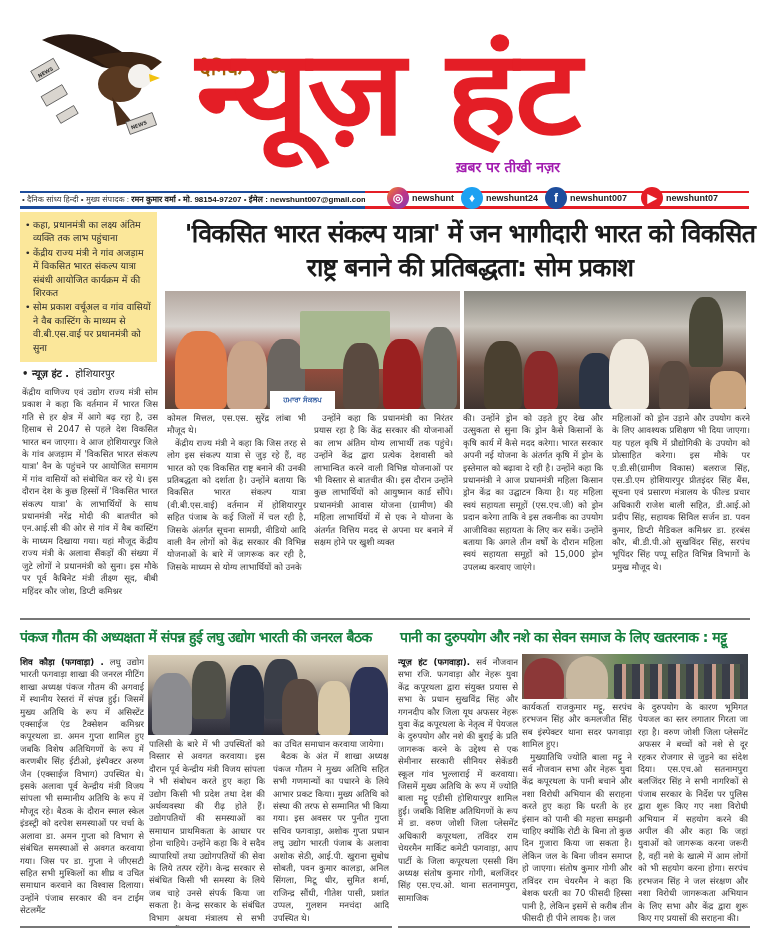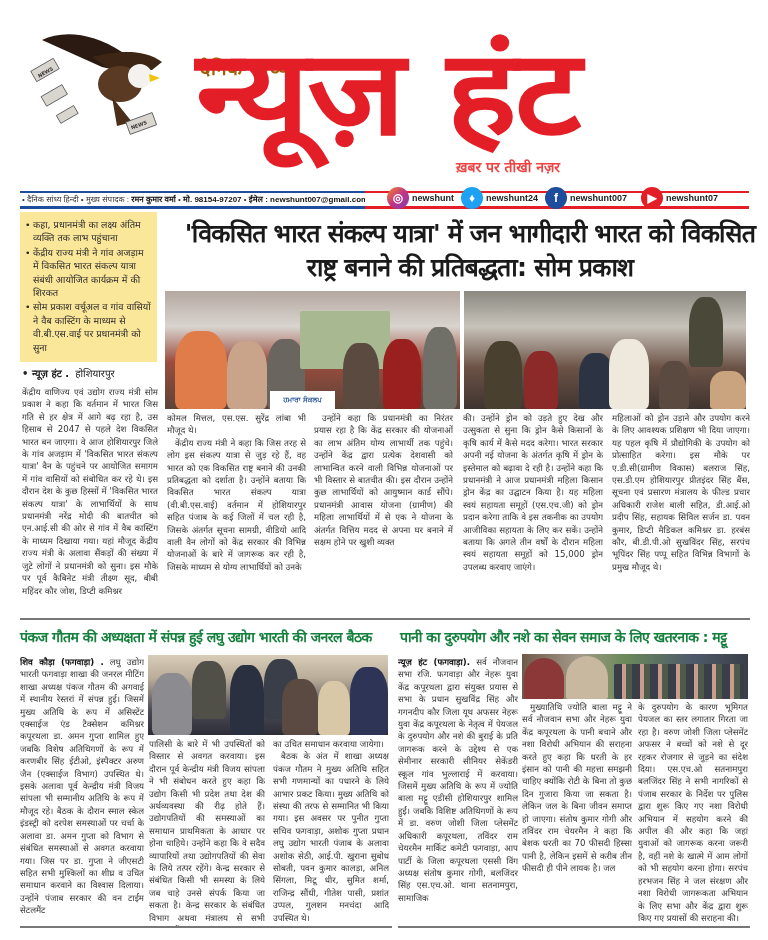--- a/index.html
+++ b/index.html
@@ -4,21 +4,21 @@
 <style>
   * { box-sizing: border-box; margin: 0; padding: 0; }
   html, body { width: 768px; height: 940px; background: #ffffff; overflow: hidden; }
   body { font-family: "DejaVu Sans", sans-serif; color: #2a2a2a; position: relative; }
 
   
   .masthead { position: absolute; left: 0; top: 0; width: 768px; height: 188px; }
   .eagle { position: absolute; left: 22px; top: 22px; width: 150px; height: 120px; }
   .brand-top { position: absolute; left: 200px; top: 30px; font-size: 19px; font-weight: bold; color: #a16207; letter-spacing: 1px; margin-top: 25px; }
   .brand-title { position: absolute; left: 196px; top: 34px; font-family: "DejaVu Sans", sans-serif; font-weight: bold; font-size: 118px; line-height: 1; color: #e41e26; letter-spacing: -2px; transform: scaleX(1.12); transform-origin: left top; }
-  .tagline { position: absolute; left: 456px; top: 157px; font-size: 14px; font-weight: bold; color: #ef4444; }
+  .tagline { position: absolute; left: 456px; top: 157px; font-size: 14px; font-weight: bold; color: #a21caf; }
   .dateline { position: absolute; right: 42px; top: 82px; text-align: right; font-family: "Liberation Sans", sans-serif; font-size: 9px; color: #222; line-height: 12px; }
   .dateline .b { font-weight: bold; font-size: 9.5px; }
 
   
   .infobar { position: absolute; left: 20px; top: 191px; width: 345px; height: 18px; border-top: 2px solid #1d4d9c; border-bottom: 3px solid #1d4d9c; font-family: "Liberation Sans", sans-serif; font-size: 8px; line-height: 13px; color: #333; white-space: nowrap; overflow: hidden; padding-left: 2px; }
   .infobar b { color: #111; }
   .socialbar { position: absolute; left: 365px; top: 191px; width: 384px; height: 18px; border-top: 2px solid #e41e26; border-bottom: 3px solid #e41e26; }
   .social { position: absolute; top: -6px; display: flex; align-items: center; font-family: "Liberation Sans", sans-serif; font-size: 9px; font-weight: bold; color: #222; }
   .social .ic { width: 22px; height: 22px; border-radius: 50%; display: flex; align-items: center; justify-content: center; color: #fff; font-weight: bold; font-size: 12px; margin-right: 3px; }
 
@@ -178,18 +178,19 @@
 <h2 class="sub-headline" style="left:400px;top:627px;">पानी का दुरुपयोग और नशे का सेवन समाज के लिए खतरनाक : मट्टू</h2>
 <div class="col" style="left:398px;top:656px;width:120px;height:272px;">
   <p class="noindent"><b style="color:#111">न्यूज़ हंट (फगवाड़ा).</b> <span>सर्व नौजवान सभा रजि. फगवाड़ा और नेहरू युवा केंद्र कपूरथला द्वारा संयुक्त प्रयास से सभा के प्रधान सुखविंद्र सिंह और गगनदीप कौर जिला यूथ अफसर नेहरू युवा केंद्र कपूरथला के नेतृत्व में पेयजल के दुरुपयोग और नशे की बुराई के प्रति जागरूक करने के उद्देश्य से एक सेमीनार सरकारी सीनियर सेकेंडरी स्कूल गांव भुल्लाराई में करवाया। जिसमें मुख्य अतिथि के रूप में ज्योति बाला मट्टू एडीसी होशियारपुर शामिल हुईं। जबकि विशिष्ट अतिथिगणों के रूप में डा. वरुण जोशी जिला प्लेसमेंट अधिकारी कपूरथला, तविंदर राम चेयरमैन मार्किट कमेटी फगवाड़ा, आप पार्टी के जिला कपूरथला एससी विंग अध्यक्ष संतोष कुमार गोगी, बलजिंदर सिंह एस.एच.ओ. थाना सतनामपुरा, सामाजिक</span></p>
 </div>
 <div class="photo photo4">
   <div class="fig" style="left:2px;top:4px;width:40px;height:41px;background:#8c3838;border-radius:50% 50% 5% 5%;"></div>
   <div class="fig" style="left:44px;top:2px;width:42px;height:43px;background:#c8b8a0;border-radius:50% 50% 5% 5%;"></div>
   <div class="fig" style="left:92px;top:10px;width:130px;height:35px;background:repeating-linear-gradient(90deg,#3a3e48 0 8px,#c89c8c 8px 12px,#4e5a4a 12px 18px);border-radius:2px;"></div>
 </div>
 <div class="col" style="left:522px;top:701px;width:110px;height:227px;">
+  <p class="noindent">कार्यकर्ता राजकुमार मट्टू, सरपंच हरभजन सिंह और कमलजीत सिंह सब इंस्पेक्टर थाना सदर फगवाड़ा शामिल हुए।</p>
   <p>मुख्यातिथि ज्योति बाला मट्टू ने सर्व नौजवान सभा और नेहरू युवा केंद्र कपूरथला के पानी बचाने और नशा विरोधी अभियान की सराहना करते हुए कहा कि धरती के हर इंसान को पानी की महत्ता समझनी चाहिए क्योंकि रोटी के बिना तो कुछ दिन गुजारा किया जा सकता है। लेकिन जल के बिना जीवन समाप्त हो जाएगा। संतोष कुमार गोगी और तविंदर राम चेयरमैन ने कहा कि बेशक धरती का 70 फीसदी हिस्सा पानी है, लेकिन इसमें से करीब तीन फीसदी ही पीने लायक है। जल</p>
 </div>
 <div class="col" style="left:638px;top:701px;width:110px;height:227px;">
   <p class="noindent">के दुरुपयोग के कारण भूमिगत पेयजल का स्तर लगातार गिरता जा रहा है। वरुण जोशी जिला प्लेसमेंट अफसर ने बच्चों को नशे से दूर रहकर रोजगार से जुड़ने का संदेश दिया। एस.एच.ओ सतनामपुरा बलजिंदर सिंह ने सभी नागरिकों से पंजाब सरकार के निर्देश पर पुलिस द्वारा शुरू किए गए नशा विरोधी अभियान में सहयोग करने की अपील की और कहा कि जहां युवाओं को जागरूक करना जरूरी है, वहीं नशे के खात्मे में आम लोगों को भी सहयोग करना होगा। सरपंच हरभजन सिंह ने जल संरक्षण और नशा विरोधी जागरूकता अभियान के लिए सभा और केंद्र द्वारा शुरू किए गए प्रयासों की सराहना की।</p>
 </div>
 <div class="rule" style="left:398px;top:926px;width:352px;height:1.5px;"></div>
 
 </body></html>

